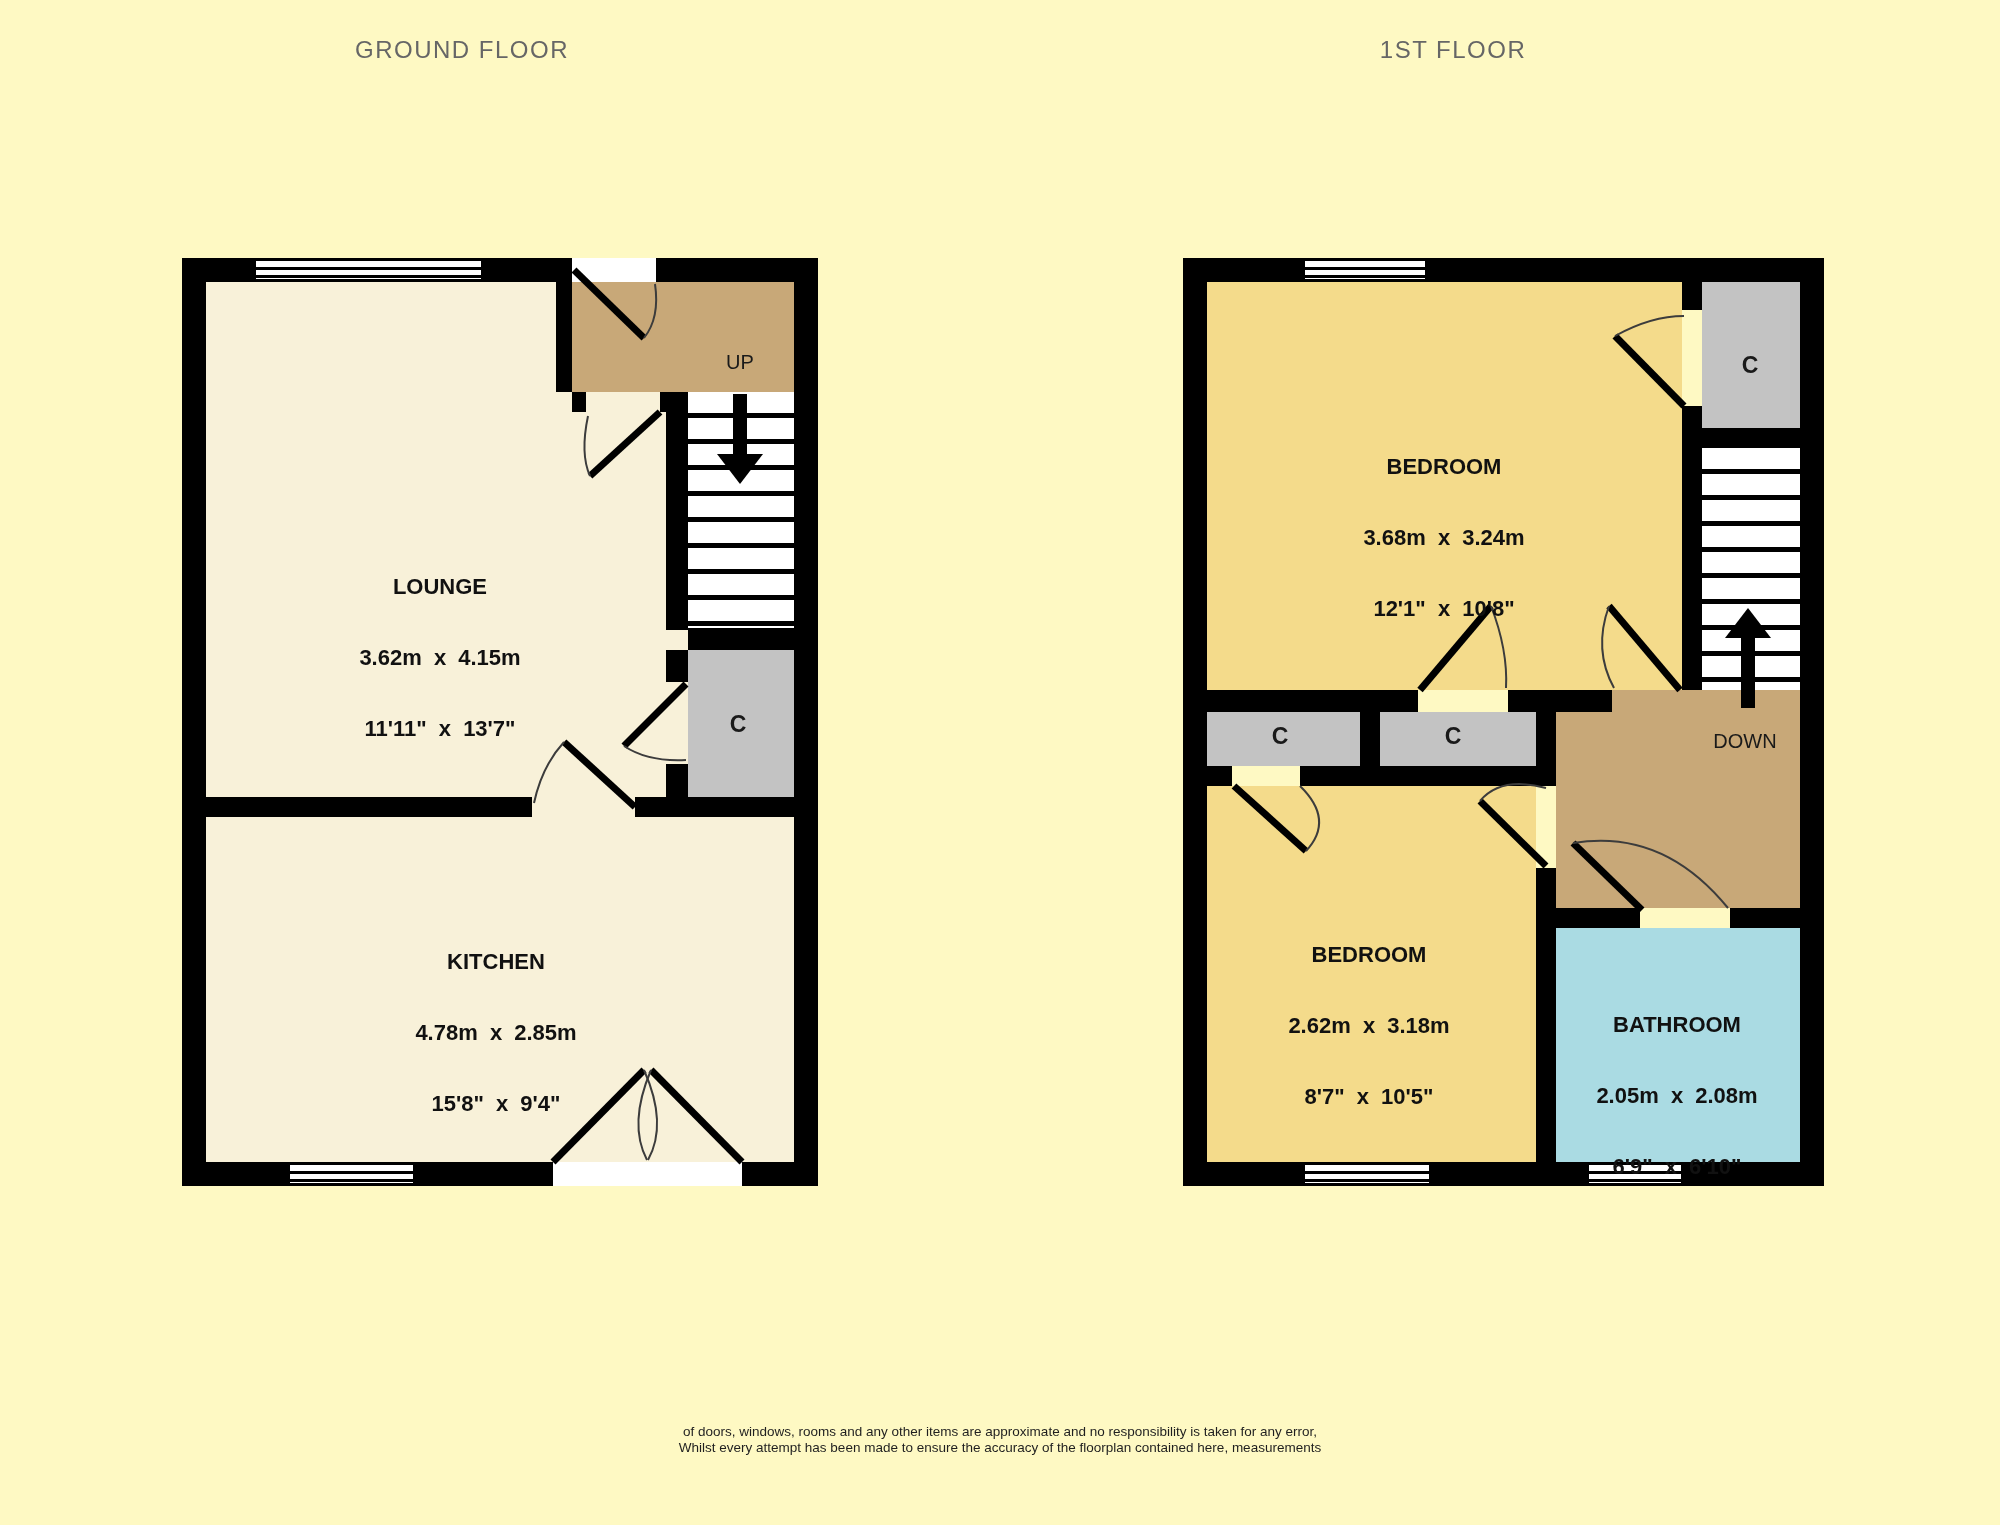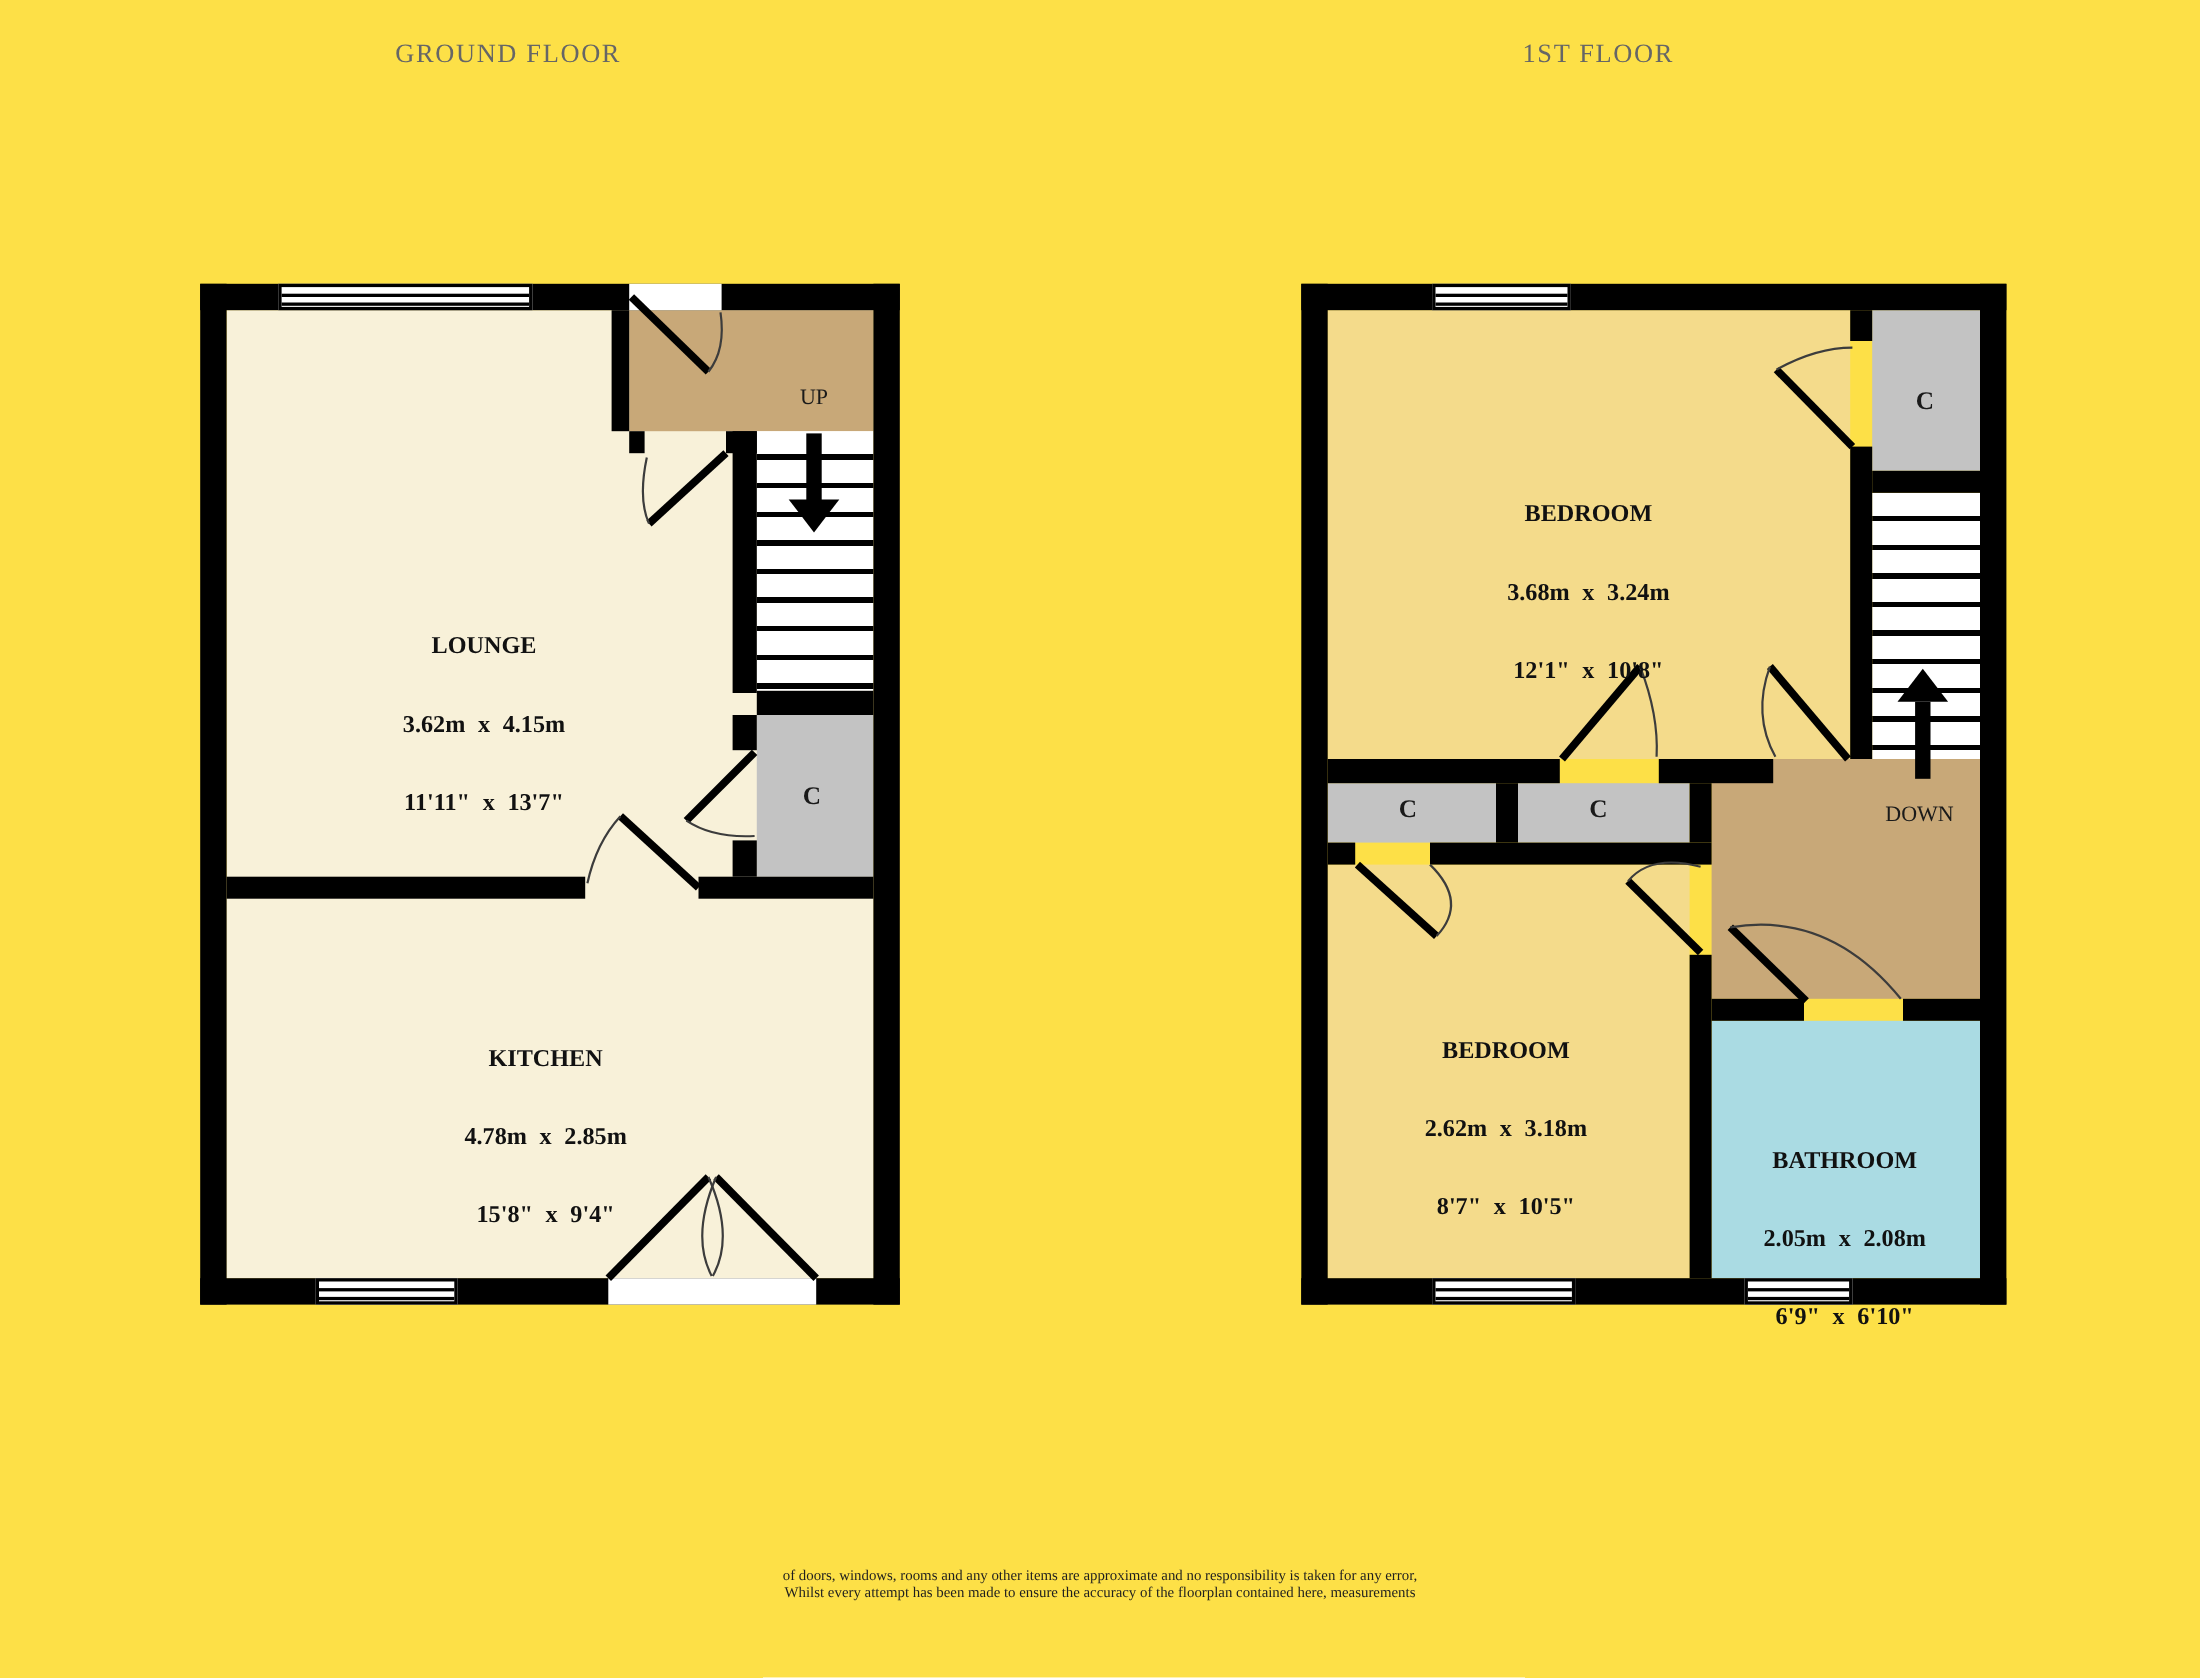--- a/index.html
+++ b/index.html
@@ -1,17 +1,17 @@
 <!DOCTYPE html>
 <html><head>
 <meta charset="utf-8">
 <style>
   html,body{margin:0;padding:0;background:#ffffff;}
-  #canvas{position:relative;width:2000px;height:1525px;background:#fde047;overflow:hidden;
-          font-family:Liberation Serif, serif;}
+  #canvas{position:relative;width:2000px;height:1525px;background:#fef9c3;overflow:hidden;
+          font-family:Liberation Sans, sans-serif;}
   .floor-title{position:absolute;width:400px;text-align:center;font-size:24px;letter-spacing:1.5px;
                color:#666666;white-space:nowrap;}
   .plan{position:absolute;}
   .room{position:absolute;}
   .wall{position:absolute;background:#000000;}
   .window{position:absolute;background:#ffffff;border:3px solid #000000;box-sizing:border-box;}
   .window .pane{position:absolute;left:0;right:0;height:3px;background:#000000;}
   .gap{position:absolute;background:#ffffff;}
   .stairs{position:absolute;background:repeating-linear-gradient(to bottom,#ffffff 0 21px,#000000 21px 26px);}
   .room-label{position:absolute;transform:translateX(-50%);text-align:center;font-weight:bold;
@@ -198,21 +198,21 @@
     <div class="room-label" style="left:261px;top:196px;">
       <span>BEDROOM</span>
       <span class="dims">3.68m x 3.24m</span>
       <span class="dims">12'1" x 10'8"</span>
     </div>
     <div class="room-label" style="left:186px;top:684px;">
       <span>BEDROOM</span>
       <span class="dims">2.62m x 3.18m</span>
       <span class="dims">8'7" x 10'5"</span>
     </div>
-    <div class="room-label" style="left:494px;top:784px;">
+    <div class="room-label" style="left:494px;top:754px;">
       <span>BATHROOM</span>
       <span class="dims">2.05m x 2.08m</span>
       <span class="dims">6'9" x 6'10"</span>
     </div>
     <div class="c-label" style="left:567px;top:107px;">C</div>
     <div class="c-label" style="left:97px;top:478px;">C</div>
     <div class="c-label" style="left:270px;top:478px;">C</div>
     <div class="small-label" style="left:562px;top:483px;">DOWN</div>
   </div>
 

